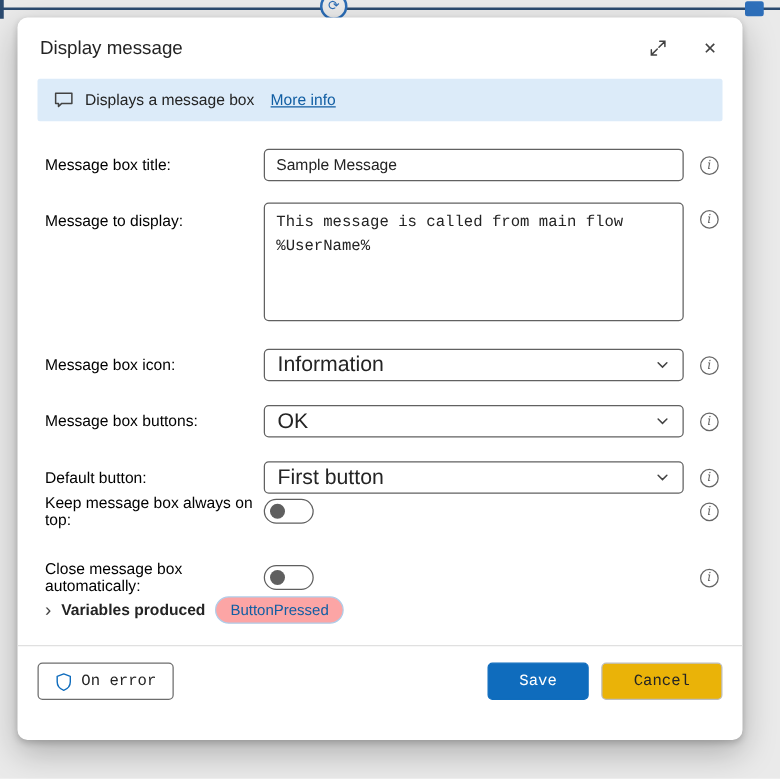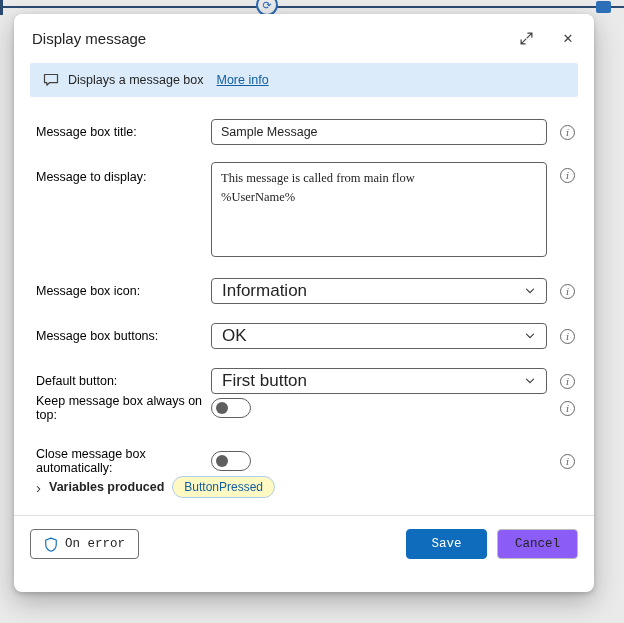--- a/index.html
+++ b/index.html
@@ -46,21 +46,21 @@
   .field-label { flex: 0 0 175px; font-size: 12.5px; color: #000000; }
   .row.top .field-label { padding-top: 8px; }
   .control { flex: 0 0 336px; }
 
   .text-input {
     width: 100%; height: 26px; border: 1px solid #616161; border-radius: 4px;
     padding: 0 9px; font-size: 12.5px; font-family: inherit; color: #242424; background: #fff; outline: none;
   }
   .textarea {
     width: 100%; height: 95px; border: 1px solid #616161; border-radius: 4px;
-    padding: 6px 9px; font-size: 12.5px; font-family: Liberation Serif, serif; color: #242424; resize: none; outline: none; line-height: 1.5;
+    padding: 6px 9px; font-size: 12.5px; font-family: Liberation Mono, monospace; color: #242424; resize: none; outline: none; line-height: 1.5;
   }
   .select {
     width: 100%; height: 26px; border: 1px solid #616161; border-radius: 4px;
     display: flex; align-items: center; justify-content: space-between;
     padding: 0 10px; font-size: 17px; cursor: pointer; background: #fff;
   }
 
   .toggle { width: 40px; height: 20px; border: 1px solid #5f5f5f; border-radius: 10px; position: relative; cursor: pointer; background: #fff; }
   .toggle .knob { position: absolute; left: 4px; top: 3px; width: 12px; height: 12px; border-radius: 50%; background: #5f5f5f; }
 
@@ -73,32 +73,32 @@
 
   .mb17 { margin-bottom: 17px; }
   .mb19 { margin-bottom: 19px; }
   .mb22 { }
   .mb25 { margin-bottom: 25px; }
 
   .variables-row { display: flex; align-items: center; gap: 8px; padding-left: 22px; height: 24px; }
   .chevron-right-glyph { font-size: 15px; color: #424242; line-height: 1; cursor: pointer; }
   .variables-label { font-size: 12.5px; font-weight: 700; }
   .variable-pill {
-    background: #fef9c3; border: 1px solid #b0cde9; color: #115ea3;
+    background: #fca5a5; border: 1px solid #b0cde9; color: #115ea3;
     border-radius: 12px; padding: 3px 11px; font-size: 12px; cursor: pointer;
   }
 
   .divider { border-top: 1px solid #e0e0e0; margin-top: 16px; }
 
   .footer { display: flex; align-items: center; padding: 13px 16px 0 16px; }
   .btn { height: 30px; border-radius: 4px; font-size: 12.5px; font-family: Liberation Mono, monospace; cursor: pointer; }
   .btn-onerror { background: #fff; border: 1px solid #6d6d6d; display: flex; align-items: center; gap: 7px; padding: 0 13px; color: #242424; }
   .footer-spacer { flex: 1; }
   .btn-save { width: 81px; background: #0f6cbd; border: 1px solid #0f6cbd; color: #fff; }
-  .btn-cancel { width: 81px; background: #8b5cf6; border: 1px solid #bdbdbd; color: #242424; margin-left: 10px; }
+  .btn-cancel { width: 97px; background: #eab308; border: 1px solid #bdbdbd; color: #242424; margin-left: 10px; }
 </style>
 </head>
 <body>
 
 <div class="bg-topline"></div>
 <div class="bg-leftline"></div>
 <div class="bg-circle">
     <span>⟳</span>
   </div>
 <div class="bg-right-node"></div>

